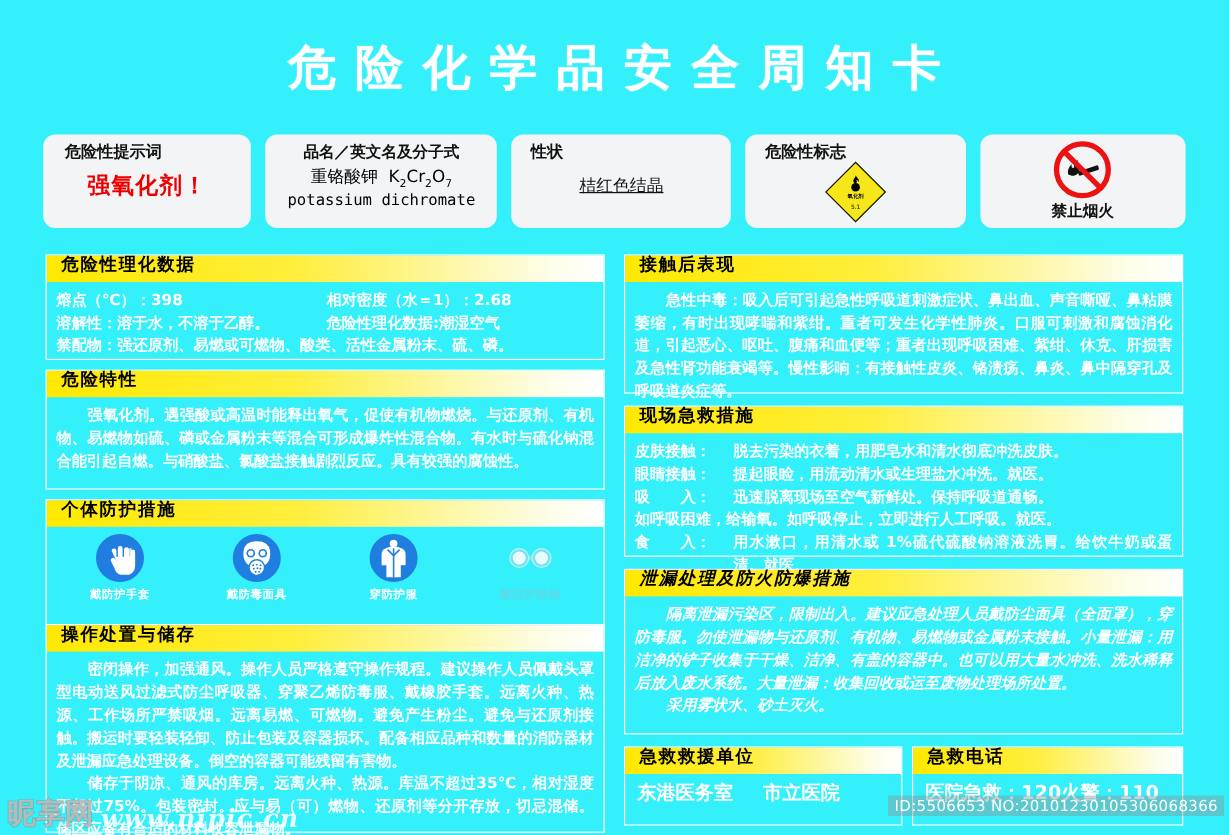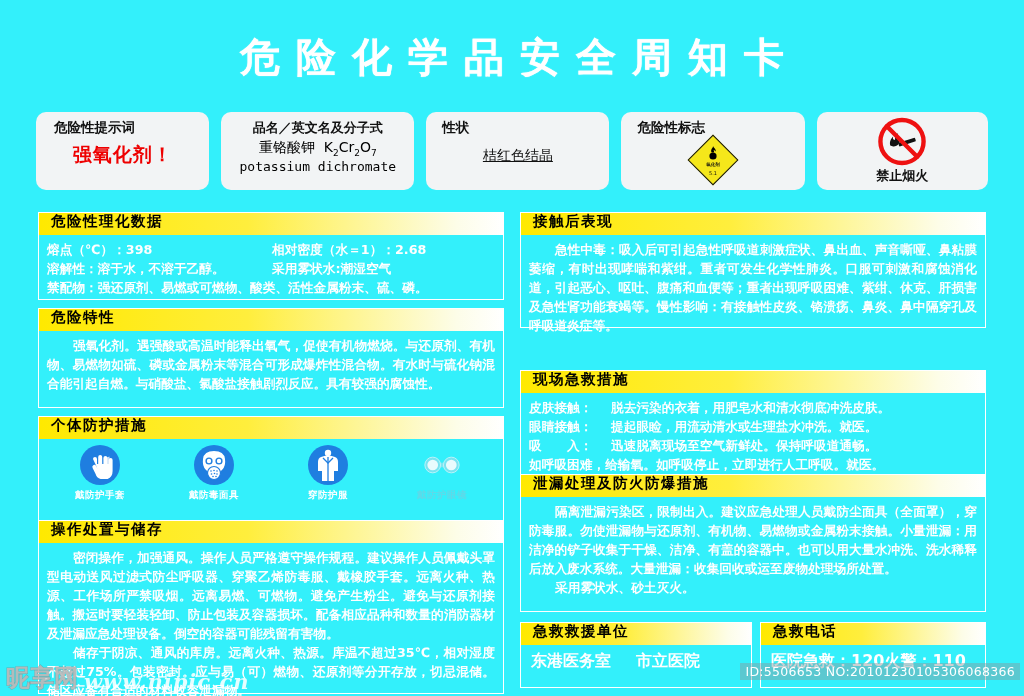--- a/index.html
+++ b/index.html
@@ -238,21 +238,21 @@
     <div class="ph">
       <span>危险性理化数据</span>
     </div>
     <div class="pb">
       <div class="pd-row">
         <div class="a">熔点（℃）：398</div>
         <div class="b">相对密度（水＝1）：2.68</div>
       </div>
       <div class="pd-row">
         <div class="a">溶解性：溶于水，不溶于乙醇。</div>
-        <div class="b">采用雾状水:潮湿空气</div>
+        <div class="b">危险性理化数据:潮湿空气</div>
       </div>
       <p>禁配物：强还原剂、易燃或可燃物、酸类、活性金属粉末、硫、磷。</p>
     </div>
   </div>
 
   <div class="panel" style="left:38px; top:308px; width:466px; height:100px;">
     <div class="ph">
       <span>危险特性</span>
     </div>
     <div class="pb">
@@ -346,21 +346,21 @@
 
   <div class="panel" style="left:520px; top:212px; width:466px; height:116px;">
     <div class="ph">
       <span>接触后表现</span>
     </div>
     <div class="pb">
       <p class="ind">急性中毒：吸入后可引起急性呼吸道刺激症状、鼻出血、声音嘶哑、鼻粘膜萎缩，有时出现哮喘和紫绀。重者可发生化学性肺炎。口服可刺激和腐蚀消化道，引起恶心、呕吐、腹痛和血便等；重者出现呼吸困难、紫绀、休克、肝损害及急性肾功能衰竭等。慢性影响：有接触性皮炎、铬溃疡、鼻炎、鼻中隔穿孔及呼吸道炎症等。</p>
     </div>
   </div>
 
-  <div class="panel" style="left:520px; top:338px; width:466px; height:126px;margin-top:32px;">
+  <div class="panel" style="left:520px; top:338px; width:466px; height:126px;">
     <div class="ph">
       <span>现场急救措施</span>
     </div>
     <div class="pb">
       <div class="fa-row">
         <div class="lab">皮肤接触：</div>
         <div class="txt">脱去污染的衣着，用肥皂水和清水彻底冲洗皮肤。</div>
       </div>
       <div class="fa-row">
         <div class="lab">眼睛接触：</div>
@@ -373,21 +373,21 @@
       <div class="fa-row">
         <div class="txt">如呼吸困难，给输氧。如呼吸停止，立即进行人工呼吸。就医。</div>
       </div>
       <div class="fa-row">
         <div class="lab sp">食　　入：</div>
         <div class="txt">用水漱口，用清水或 1%硫代硫酸钠溶液洗胃。给饮牛奶或蛋清。就医。</div>
       </div>
     </div>
   </div>
 
-  <div class="panel" style="left:520px; top:474px; width:466px; height:138px;">
+  <div class="panel" style="left:520px; top:474px; width:466px; height:138px;font-style:italic;">
     <div class="ph">
       <span>泄漏处理及防火防爆措施</span>
     </div>
     <div class="pb">
       <p class="ind">隔离泄漏污染区，限制出入。建议应急处理人员戴防尘面具（全面罩），穿防毒服。勿使泄漏物与还原剂、有机物、易燃物或金属粉末接触。小量泄漏：用洁净的铲子收集于干燥、洁净、有盖的容器中。也可以用大量水冲洗、洗水稀释后放入废水系统。大量泄漏：收集回收或运至废物处理场所处置。</p>
       <p class="ind">采用雾状水、砂土灭火。</p>
     </div>
   </div>
 
   <div class="panel mini" style="left:520px; top:622px; width:232px; height:66px;">

